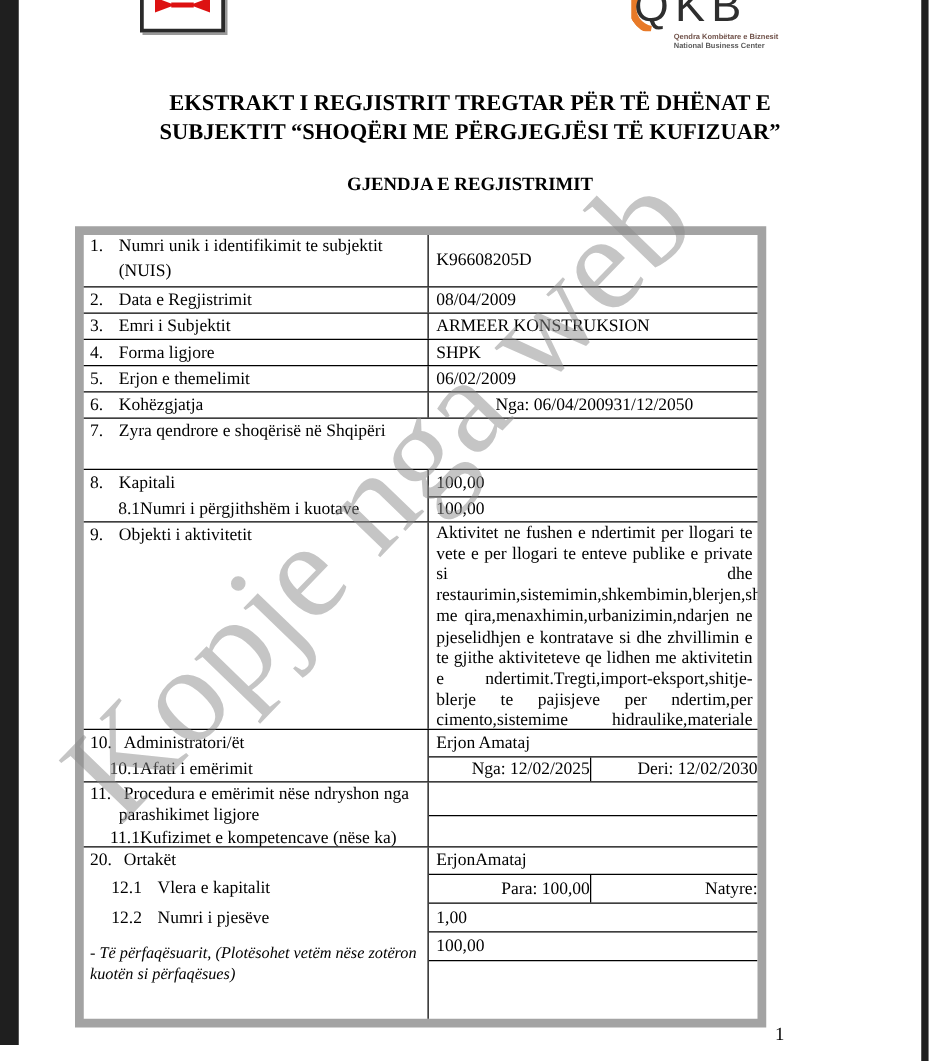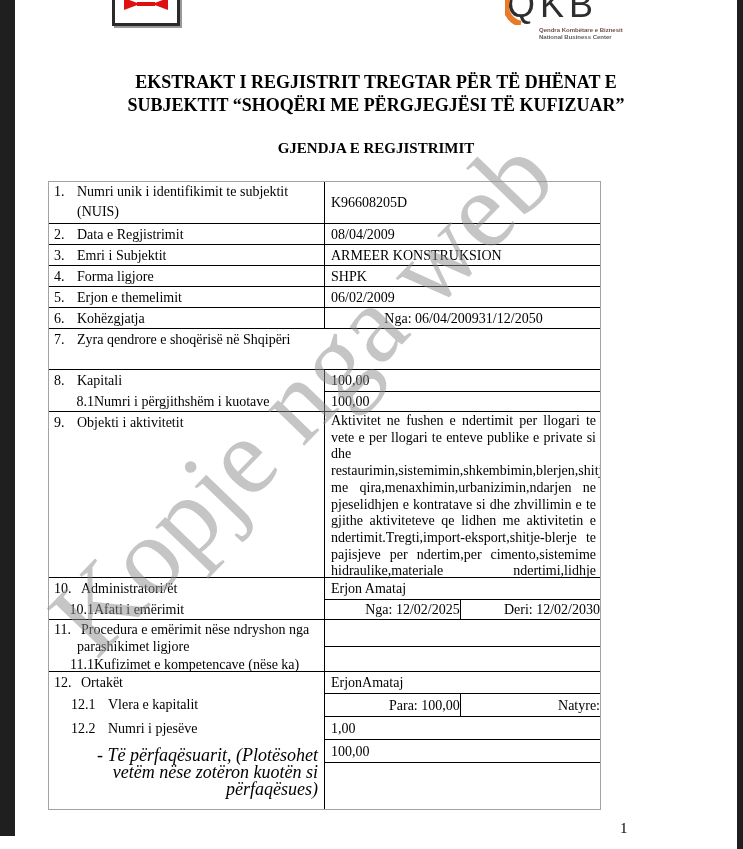--- a/index.html
+++ b/index.html
@@ -36,21 +36,21 @@
   .title{position:absolute;top:71px;left:15px;width:722px;text-align:center;
     font-weight:bold;font-size:18px;line-height:23px;}
   .section-title{position:absolute;top:140px;left:15px;width:722px;text-align:center;
     font-weight:bold;font-size:15px;}
 
   .watermark{position:absolute;left:70px;top:580px;font-size:110px;line-height:1;
     color:#8c8c8c;opacity:0.5;white-space:nowrap;transform:rotate(-46deg);
     transform-origin:0 50%;z-index:5;pointer-events:none;font-family:"Liberation Serif",serif;}
 
   
-  .tbl{position:absolute;left:48px;top:181px;width:553px;border:1px solid #a3a3a3;
+  .tbl{position:absolute;left:60px;top:181px;width:553px;border:7px solid #a3a3a3;
     font-size:14px;box-sizing:border-box;z-index:2;}
   .trow{display:flex;border-top:1px solid #000;box-sizing:border-box;}
   .trow.first{border-top:none;}
   .lcell{width:275px;box-sizing:border-box;overflow:hidden;}
   .vwrap{flex:1;border-left:1px solid #000;box-sizing:border-box;display:flex;
     flex-direction:column;overflow:hidden;}
   .vcell{padding:0 4px 0 6px;overflow:hidden;box-sizing:border-box;}
   .vsub{border-top:1px solid #000;box-sizing:border-box;}
   .vsub.firstsub{border-top:none;}
   .split{display:flex;}
@@ -63,22 +63,22 @@
   .sublab{padding:0 4px 0 45px;text-indent:-29px;line-height:20px;}
   .subnum{display:inline-block;width:29px;text-indent:0;text-align:right;}
   .s12lab{padding:0 4px 0 59px;text-indent:-37px;}
   .s12num{display:inline-block;width:37px;text-indent:0;}
   .lh21{line-height:21px;}
   .lh24{line-height:24px;}
   .center{text-align:center;}
   .vmid{justify-content:center;}
   .just{text-align:justify;line-height:16.7px;}
   .r11lab{line-height:17.3px;padding-top:1px;}
-  .note{font-style:italic;font-size:18px;line-height:17px;padding:0 6px 0 5px;
-    text-indent:0;margin-top:6px;text-align:right;}
+  .note{font-style:italic;font-size:13px;line-height:17px;padding:0 6px 0 5px;
+    text-indent:0;margin-top:6px;}
   .glab-line{overflow:hidden;}
   .pagenum{position:absolute;left:620px;top:820px;font-size:15px;}
 </style>
 </head>
 <body>
 
 <div class="frame-left"></div>
 <div class="frame-right"></div>
 
 <div class="broken">
@@ -219,21 +219,21 @@
     </div>
     <div class="vwrap">
       <div class="vsub firstsub" style="height:26px"></div>
       <div class="vsub" style="flex:1"></div>
     </div>
   </div>
 
   <div class="trow" style="height:138px">
     <div class="lcell">
       <div class="lab lh21 glab-line" style="height:21px">
-        <span class="num wide">12.</span><span>Ortakët</span>
+        <span class="num wide">20.</span><span>Ortakët</span>
       </div>
       <div class="s12lab lh24 glab-line" style="height:24px">
         <span class="s12num">12.1</span><span>Vlera e kapitalit</span>
       </div>
       <div class="s12lab lh24 glab-line" style="height:24px">
         <span class="s12num">12.2</span><span>Numri i pjesëve</span>
       </div>
       <div class="note">- Të përfaqësuarit, (Plotësohet vetëm nëse zotëron kuotën si përfaqësues)</div>
     </div>
     <div class="vwrap">

